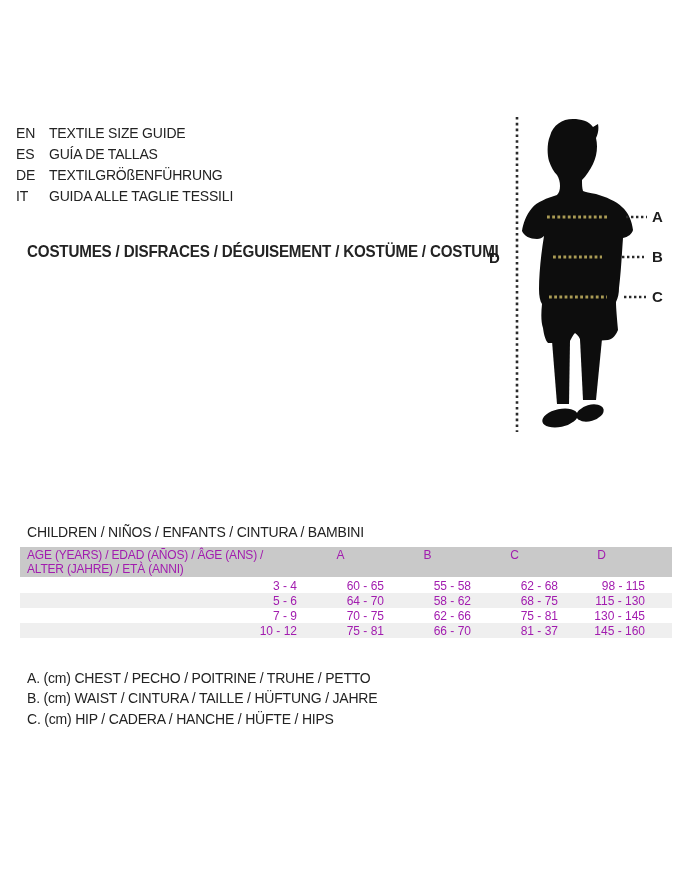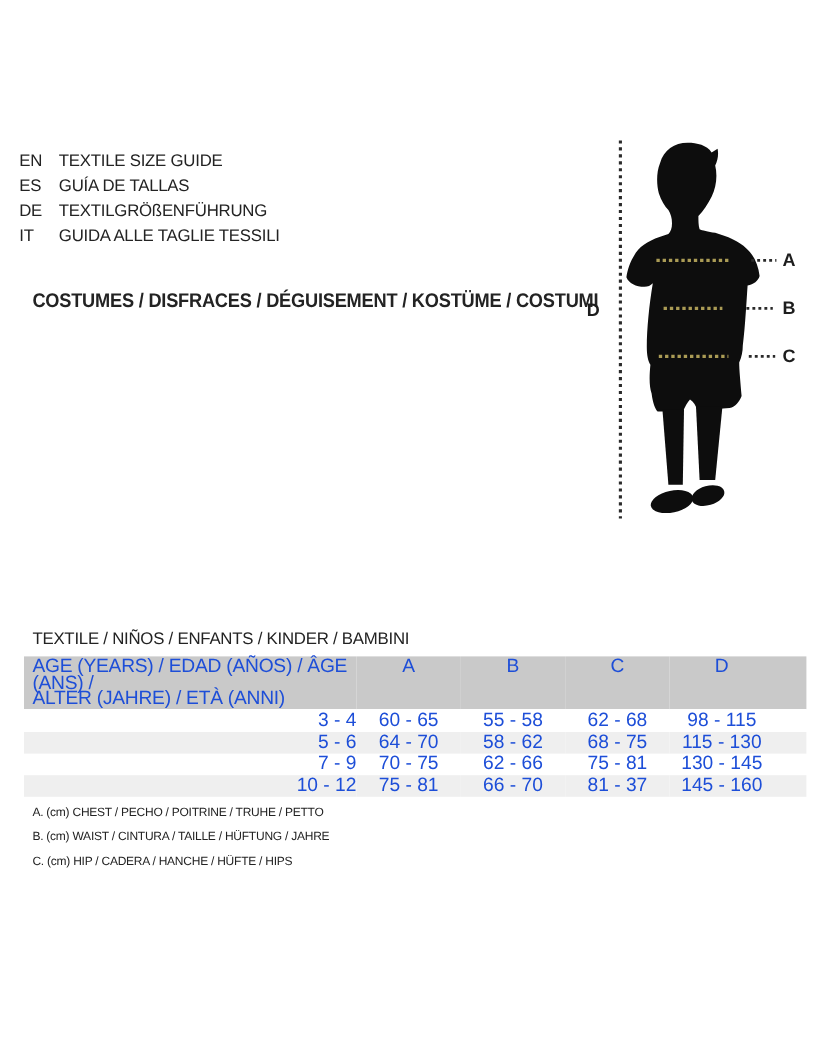--- a/index.html
+++ b/index.html
@@ -25,34 +25,34 @@
   }
   
   .figure-svg{position:absolute;left:480px;top:112px;width:210px;height:330px;}
   .fig-label{font-family:"Liberation Sans", sans-serif;font-size:15px;font-weight:bold;fill:#1d1d1d;}
   
   .children-title{position:absolute;left:27px;top:524px;font-size:14px;letter-spacing:-0.2px;white-space:nowrap;}
   
   .size-table{
     position:absolute;left:20px;top:547px;width:652px;
     border-collapse:collapse;table-layout:fixed;
-    font-size:16px;color:#1d4ed8;
+    font-size:12px;color:#a21caf;
   }
   .size-table th{
     background:#c9c9c9;font-weight:normal;
     vertical-align:top;text-align:center;
     padding:2px 0 1px 0;line-height:13.5px;
     border-bottom:1px solid #ffffff;
   }
   .size-table th.age-th{text-align:left;padding-left:7px;letter-spacing:-0.2px;}
-  .size-table td{height:15px;text-align:center;padding:0;}
+  .size-table td{height:15px;text-align:right;padding:0;}
   .size-table td.age-td{text-align:right;padding-left:7px;margin-top:11px;}
   .size-table tbody tr:nth-child(even) td{background:#efefef;}
   
-  .legend-block{position:absolute;left:27px;top:668px;font-size:10px;line-height:20.3px;letter-spacing:-0.2px;}
+  .legend-block{position:absolute;left:27px;top:668px;font-size:14px;line-height:20.3px;letter-spacing:-0.2px;}
   .legend-line{white-space:nowrap;}
 </style>
 </head>
 <body>
 
 <div class="lang-block">
   <div class="lang-row">
     <span class="lang-code">EN</span>
     <span class="lang-label">TEXTILE SIZE GUIDE</span>
   </div>
@@ -123,21 +123,21 @@
   <line x1="146" y1="105" x2="167" y2="105" stroke="#2a2a2a" stroke-width="2.4" stroke-dasharray="2.4 2.6"></line>
   <line x1="142" y1="145" x2="164" y2="145" stroke="#2a2a2a" stroke-width="2.4" stroke-dasharray="2.4 2.6"></line>
   <line x1="144" y1="185" x2="166" y2="185" stroke="#2a2a2a" stroke-width="2.4" stroke-dasharray="2.4 2.6"></line>
 
   <text class="fig-label" x="172" y="110">A</text>
   <text class="fig-label" x="172" y="150">B</text>
   <text class="fig-label" x="172" y="190">C</text>
   <text class="fig-label" x="9" y="151">D</text>
 </svg>
 
-<div class="children-title">TEXTILE / NIÑOS / ENFANTS / KINDER / BAMBINI</div>
+<div class="children-title">CHILDREN / NIÑOS / ENFANTS / CINTURA / BAMBINI</div>
 
 <table class="size-table">
   <colgroup>
     <col style="width:277px">
       <col style="width:87px">
       <col style="width:87px">
       <col style="width:87px">
       <col style="width:87px">
       <col style="width:27px">
   </colgroup>

